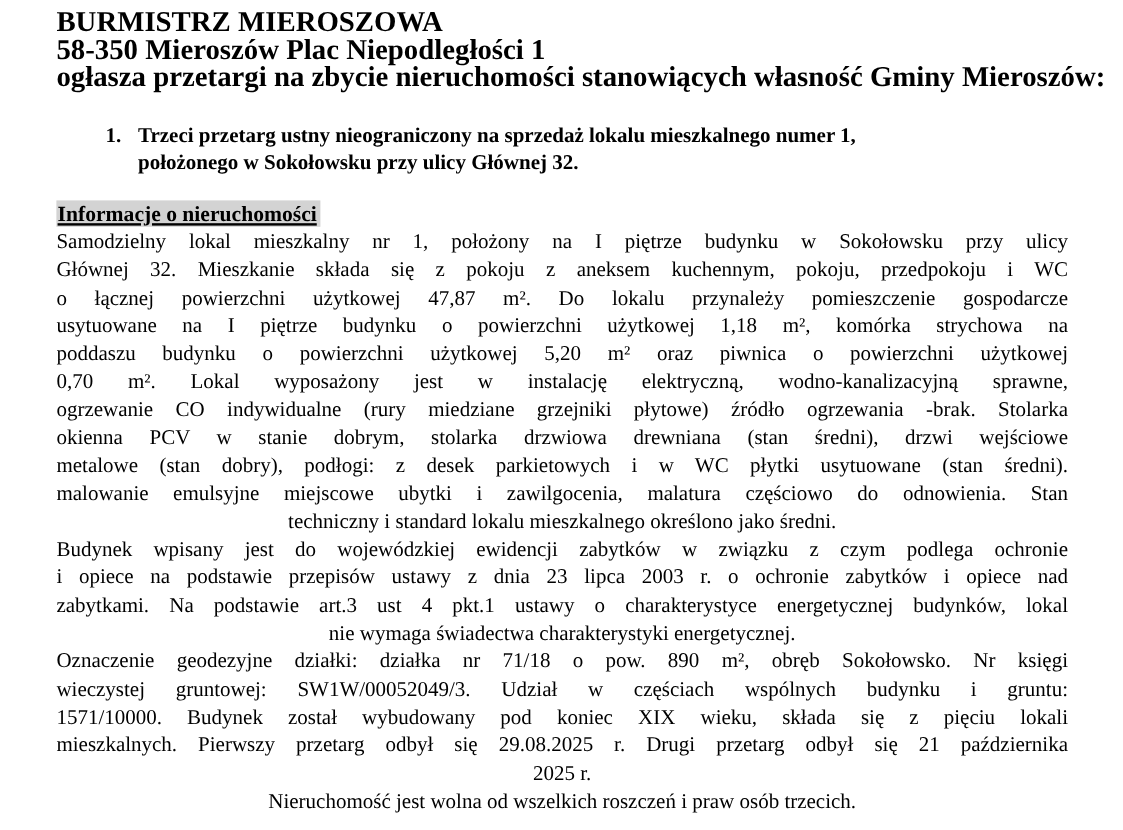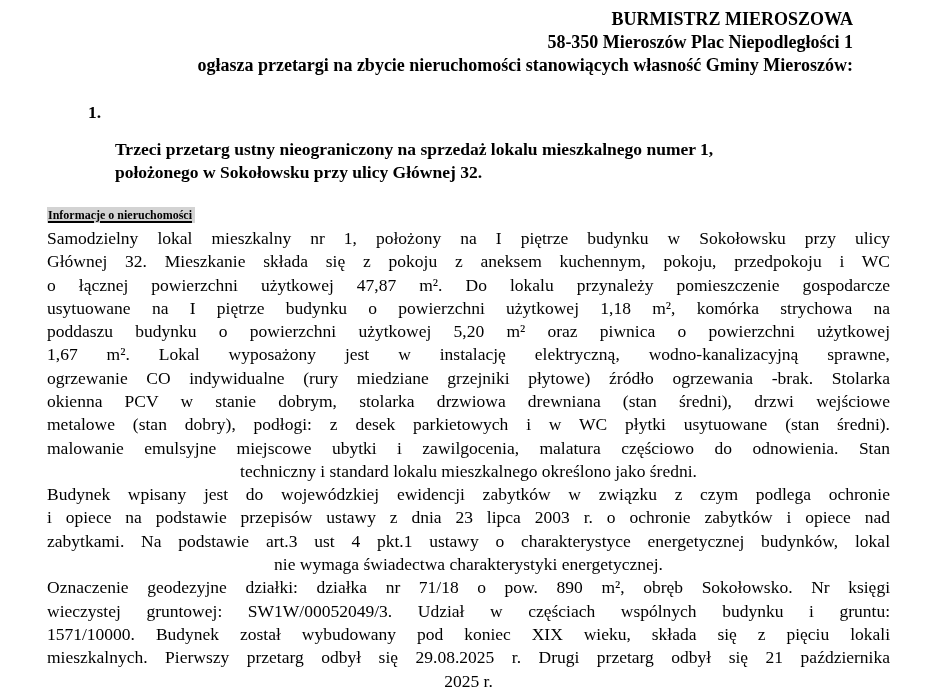--- a/index.html
+++ b/index.html
@@ -14,47 +14,47 @@
     background: #ffffff;
     color: #000000;
     overflow: hidden;
     font-family: "Liberation Serif", "DejaVu Serif", serif;
     box-sizing: border-box;
     padding: 8px 46px 0 47px;
   }
   
   .doc-header {
     font-weight: bold;
-    font-size: 18px;
+    font-size: 24px;
     line-height: 23.2px;
-    text-align: right;
+    text-align: left;
     padding-right: 37px; 
   }
   .doc-header .hline { white-space: nowrap; }
 
   
   .list-item {
     display: flex;
     margin-top: 23px;
     margin-left: 41px;
     font-weight: bold;
     font-size: 17.5px;
     line-height: 23.5px;
   }
   .list-item .num {
     width: 27px;
     flex: 0 0 27px;
   }
-  .list-item .item-lines { flex: 1; margin-top: 37px; }
+  .list-item .item-lines { flex: 1; }
 
   
   .section-heading {
     margin-top: 19px;
     font-weight: bold;
-    font-size: 12px;
+    font-size: 18px;
     line-height: 23.3px;
   }
   .section-heading .hl {
     background: #d3d3d3;
     text-decoration: underline;
     text-decoration-thickness: 2px;
     text-underline-offset: 2px;
     padding: 1px 3px 1px 1px;
   }
 
@@ -101,21 +101,21 @@
   </div>
 
   <div class="body-text">
 
     <div class="para">
       <div class="jl">Samodzielny lokal mieszkalny nr 1, położony na I piętrze budynku w Sokołowsku przy ulicy</div>
       <div class="jl">Głównej 32. Mieszkanie składa się z pokoju z aneksem kuchennym, pokoju, przedpokoju i WC</div>
       <div class="jl">o łącznej powierzchni użytkowej 47,87 m². Do lokalu przynależy pomieszczenie gospodarcze</div>
       <div class="jl">usytuowane na I piętrze budynku o powierzchni użytkowej 1,18 m², komórka strychowa na</div>
       <div class="jl">poddaszu budynku o powierzchni użytkowej 5,20 m² oraz piwnica o powierzchni użytkowej</div>
-      <div class="jl">1,67 m². Lokal wyposażony jest w instalację elektryczną, wodno-kanalizacyjną sprawne,</div>
+      <div class="jl">0,70 m². Lokal wyposażony jest w instalację elektryczną, wodno-kanalizacyjną sprawne,</div>
       <div class="jl">ogrzewanie CO indywidualne (rury miedziane grzejniki płytowe) źródło ogrzewania -brak. Stolarka</div>
       <div class="jl">okienna PCV w stanie dobrym, stolarka drzwiowa drewniana (stan średni), drzwi wejściowe</div>
       <div class="jl">metalowe (stan dobry), podłogi: z desek parkietowych i w WC płytki usytuowane (stan średni).</div>
       <div class="jl">malowanie emulsyjne   miejscowe ubytki i zawilgocenia, malatura częściowo do odnowienia. Stan</div>
       <div class="ll">techniczny i standard lokalu mieszkalnego określono jako średni.</div>
     </div>
 
     <div class="para">
       <div class="jl">Budynek wpisany jest do wojewódzkiej ewidencji zabytków w związku z czym podlega ochronie</div>
       <div class="jl">i opiece na podstawie przepisów ustawy z dnia 23 lipca 2003 r. o ochronie zabytków i opiece nad</div>

